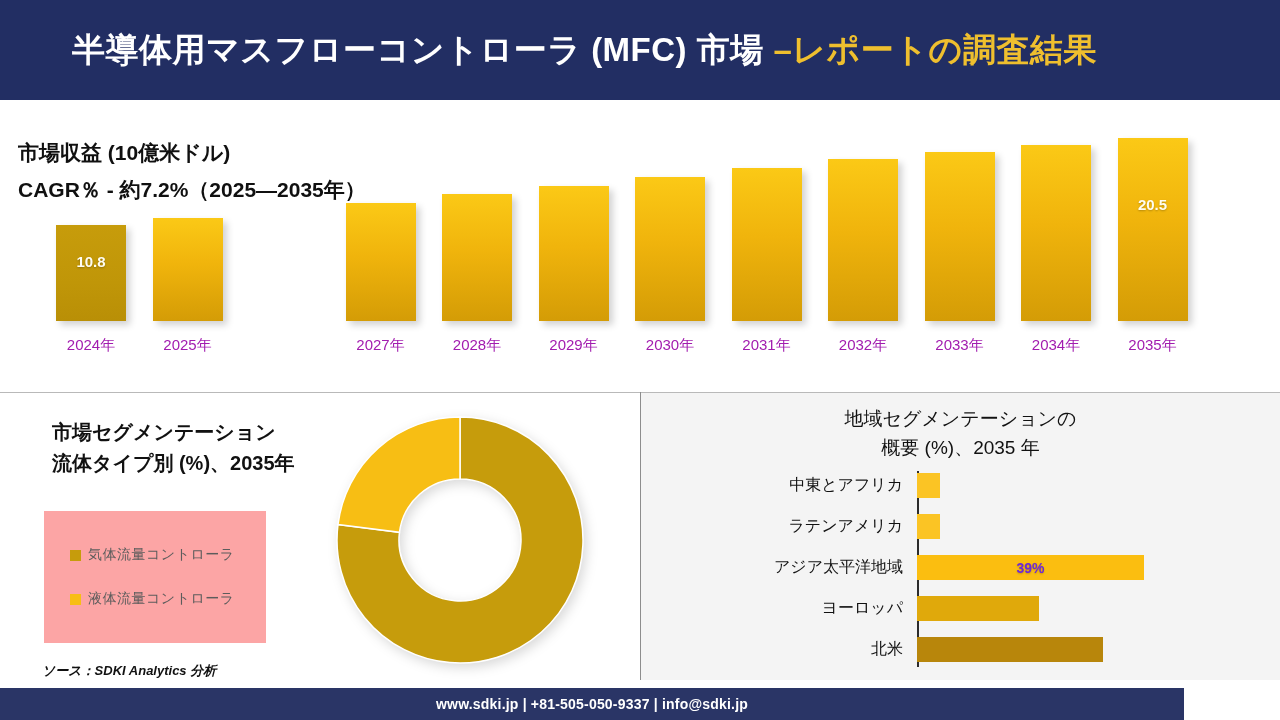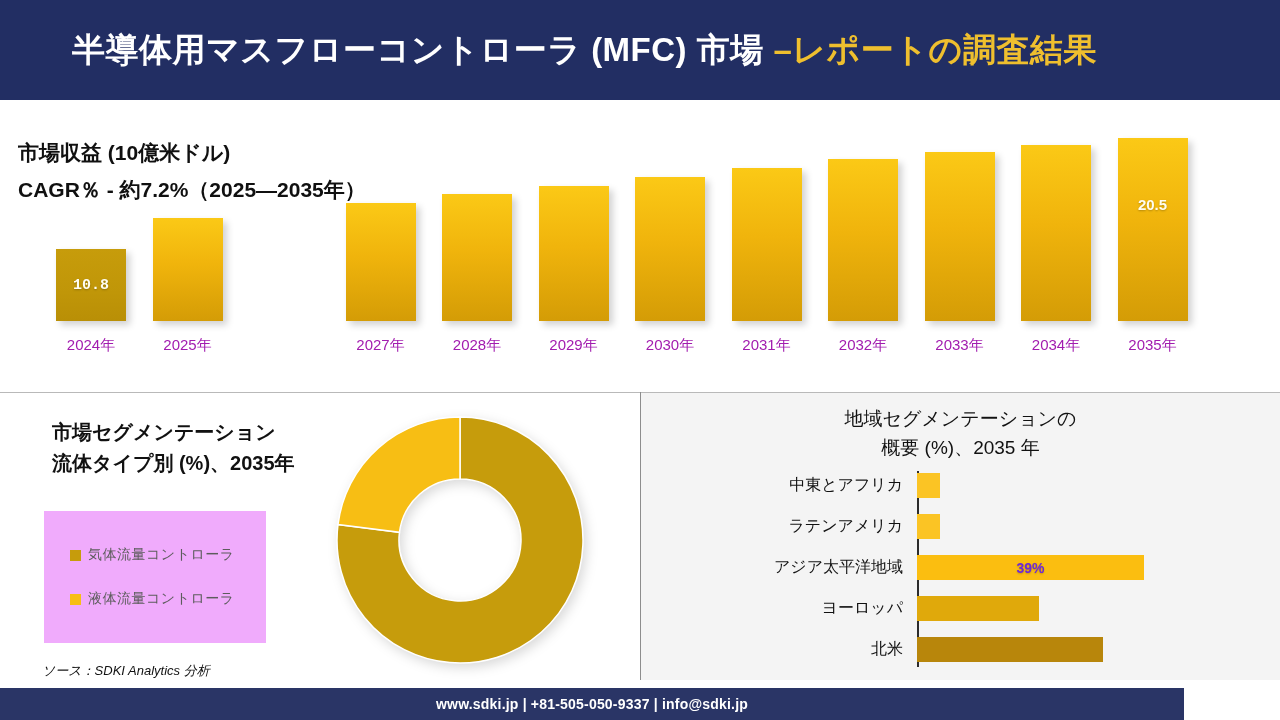--- a/index.html
+++ b/index.html
@@ -76,21 +76,21 @@
   #segmentation-panel {
     position:absolute; left:0; top:393px; width:640px; height:287px;
     background:#ffffff;
   }
   #segmentation-title {
     position:absolute; left:52px; top:24px; width:300px;
     font-size:20px; font-weight:bold; color:#111; line-height:1.55;
   }
   #segment-legend {
     position:absolute; left:44px; top:118px; width:222px; height:132px;
-    background:#f0abfc;
+    background:#fca5a5;
     display:flex; flex-direction:column; justify-content:space-around;
     padding:22px 0 22px 26px;
   }
   .legend-row { display:flex; align-items:center; gap:7px; }
   .legend-swatch { width:11px; height:11px; display:inline-block; }
   .legend-text { font-size:14px; color:#5c5c5c; letter-spacing:0.5px; }
   #donut-wrap {
     position:absolute; left:330px; top:22px; width:260px; height:250px;
   }
   #donut-svg { filter:drop-shadow(3px 4px 6px rgba(0,0,0,0.15)); }
@@ -124,21 +124,21 @@
     display:flex; align-items:center; justify-content:center;
   }
   .region-value {
     font-size:14px; font-weight:bold; color:#6d28d9;
     text-shadow:0 1px 2px rgba(0,0,0,0.22);
   }
 
   
   #source-note {
     position:absolute; left:42px; top:662px;
-    font-size:13px; font-weight:normal; font-style:italic; color:#111;
+    font-size:13px; font-weight:bold; font-style:italic; color:#111;
   }
   #footer-bar {
     position:absolute; left:0; top:688px; width:1184px; height:32px;
     background:#2A3566;
     display:flex; align-items:center; justify-content:center;
   }
   #footer-text {
     font-size:14px; font-weight:bold; color:#ffffff; letter-spacing:0.2px;
   }
 </style>
@@ -151,21 +151,21 @@
   </div>
 </div>
 
 <div id="revenue-panel">
   <div id="revenue-subtitle-block">
     <div>市場収益 (10億米ドル)</div>
     <div>CAGR％ - 約7.2%（2025―2035年）</div>
   </div>
   <div id="bars-area">
       <div class="bar-col first" style="left: 0px;">
-        <div class="bar-shape" style="height: 72px; font-family: Liberation Mono, monospace;">
+        <div class="bar-shape" style="height: 96px;">
           <span class="bar-value">10.8</span>
         </div>
         <span class="bar-label">2024年</span>
       </div>
       <div class="bar-col" style="left: 96.5px;">
         <div class="bar-shape" style="height: 103px;"></div>
         <span class="bar-label">2025年</span>
       </div>
       <div class="bar-col" style="left: 289.5px;">
         <div class="bar-shape" style="height: 118px;"></div>

